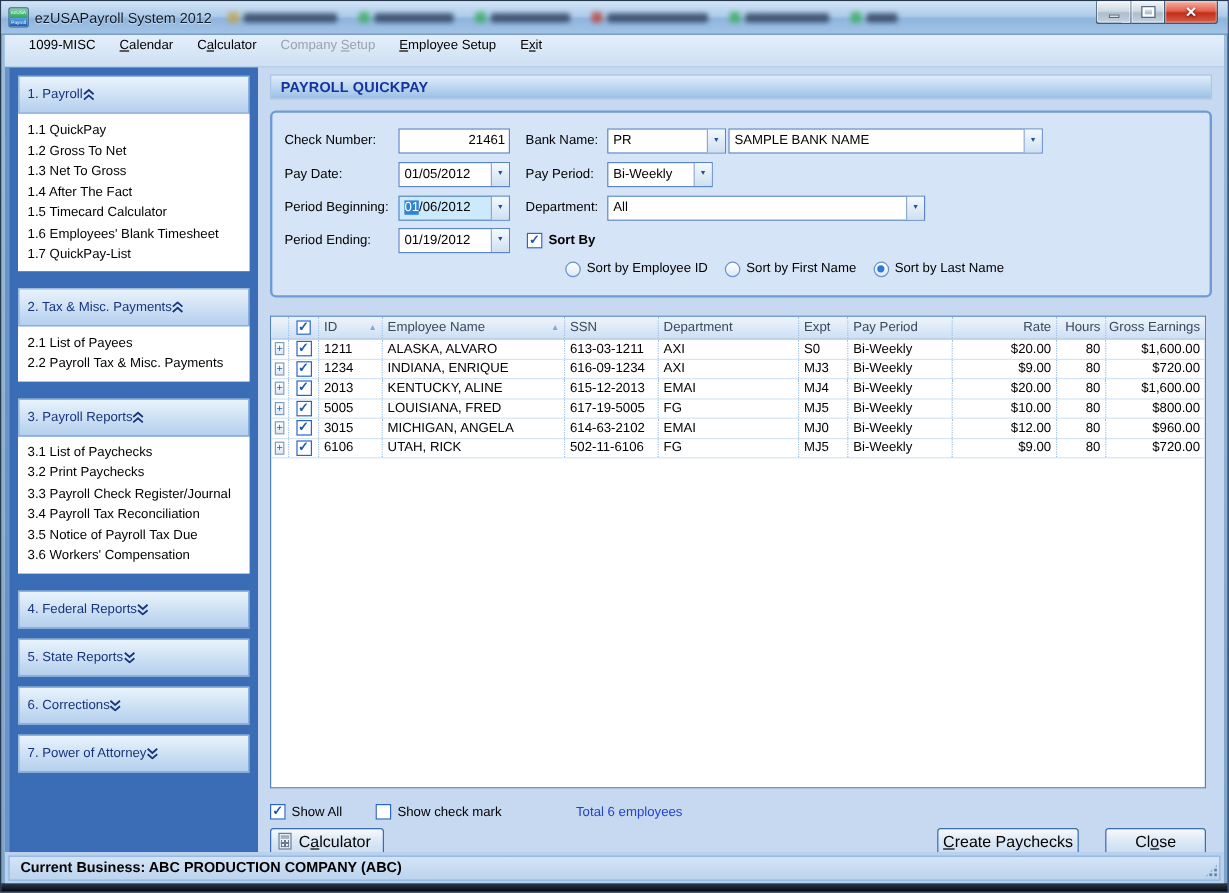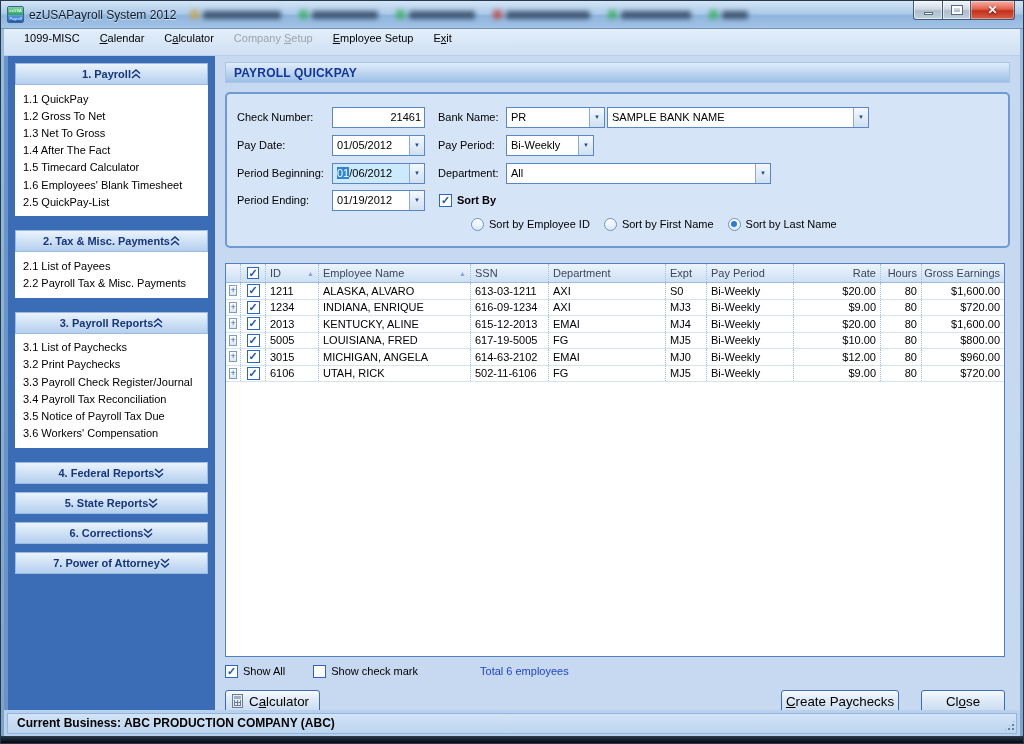--- a/index.html
+++ b/index.html
@@ -36,22 +36,22 @@
   .menu-item.disabled{color:#9ba3ad}
   .accel{text-decoration:underline}
 
   
   .body-row{flex:1;display:flex;margin:0 3px;overflow:hidden;background:#c6d9f0}
 
   
   .sidebar{width:211px;flex:0 0 auto;background:#3b6db6;padding:7px 7px 0 7px;border-left:4px solid #6a94c8;overflow:hidden}
   .sec{margin-bottom:14px}
   .sec.collapsed{margin-bottom:8px}
-  .sec-header{height:22px;background:linear-gradient(#eaf3fc,#b4cfee);border:1px solid #9cbbe0;display:flex;align-items:center;justify-content:center;
-    padding:0 7px;color:#16357d;font-weight:bold;cursor:pointer}
+  .sec-header{height:32px;background:linear-gradient(#eaf3fc,#b4cfee);border:1px solid #9cbbe0;display:flex;align-items:center;justify-content:flex-start;
+    padding:0 7px;color:#16357d;font-weight:normal;cursor:pointer}
   .sec-items{background:#fff;padding:5px 4px 6px 8px}
   .sec-item{padding:2.6px 0;cursor:pointer;white-space:nowrap}
   .chev svg{display:block}
 
   
   .main{flex:1;padding:6px 10px 0 10px;position:relative;overflow:hidden}
   .qp-header{height:21px;background:linear-gradient(#e0edfa,#9cbfe6);border:1px solid #a9c6e8;display:flex;align-items:center;
     padding:0 8px;color:#1233a0;font-weight:bold;font-size:12px;letter-spacing:.2px}
 
   .form-box{margin-top:9px;height:156px;background:#d5e4f6;border:2px solid #6f9bd4;border-radius:5px;padding:9px 0 0 10px}
@@ -98,21 +98,21 @@
   .w-per{width:87px;flex:0 0 auto}
   .w-rate{width:87px;flex:0 0 auto}
   .w-hrs{width:41px;flex:0 0 auto}
   .w-gross{flex:1;border-right:none}
   .sort-arrow{font-size:7px;color:#8aa8cc;margin-left:auto;padding-left:4px}
   .exp-btn{width:11px;height:11px;margin:auto;border:1px solid #7f9cc0;background:linear-gradient(#fff,#dde8f4);color:#2b5fa8;
     font-size:9px;line-height:9px;text-align:center;cursor:pointer}
   .grid-rest{flex:1}
 
   
-  .foot-row1{display:flex;align-items:flex-start;margin-top:8px;height:18px}
+  .foot-row1{display:flex;align-items:flex-end;margin-top:8px;height:18px}
   .total-label{color:#2244cc;margin-left:62px}
   .foot-row2{display:flex;align-items:center;margin-top:6px;height:24px;width:780px}
   .btn{height:23px;background:linear-gradient(#f7fafd,#dde9f6 45%,#c9dcf1);border:1px solid #3c6cb5;border-radius:3px;
     display:inline-flex;align-items:center;justify-content:center;padding:0 12px;cursor:pointer;white-space:nowrap}
   .btn.calc{padding:0 10px 0 6px}
   .calc-icon{width:11px;height:14px;border:1px solid #6a7c92;background:#e8edf3;margin-right:6px;display:flex;flex-direction:column;padding:1px}
   .calc-icon .scr{height:3px;background:#9fb0c4;margin-bottom:1px}
   .calc-icon .keys{flex:1;background:repeating-linear-gradient(0deg,#6a7c92 0 1px,transparent 1px 3px),repeating-linear-gradient(90deg,#6a7c92 0 1px,transparent 1px 3px)}
   .spacer{flex:1}
   .btn.create{width:118px}
@@ -197,21 +197,21 @@
               </svg>
             </span>
         </div>
         <div class="sec-items">
           <div class="sec-item">1.1 QuickPay</div>
           <div class="sec-item">1.2 Gross To Net</div>
           <div class="sec-item">1.3 Net To Gross</div>
           <div class="sec-item">1.4 After The Fact</div>
           <div class="sec-item">1.5 Timecard Calculator</div>
           <div class="sec-item">1.6 Employees' Blank Timesheet</div>
-          <div class="sec-item">2.5 QuickPay-List</div>
+          <div class="sec-item">1.7 QuickPay-List</div>
         </div>
       </div>
 
       <div class="sec">
         <div class="sec-header">
           <span>2. Tax &amp; Misc. Payments</span>
           <span class="chev">
               <svg width="10" height="10" viewBox="0 0 10 10">
                 <path d="M1 4.5 L5 1 L9 4.5 M1 9 L5 5.5 L9 9" stroke="#16357d" fill="none" stroke-width="1.5"></path>
               </svg>

